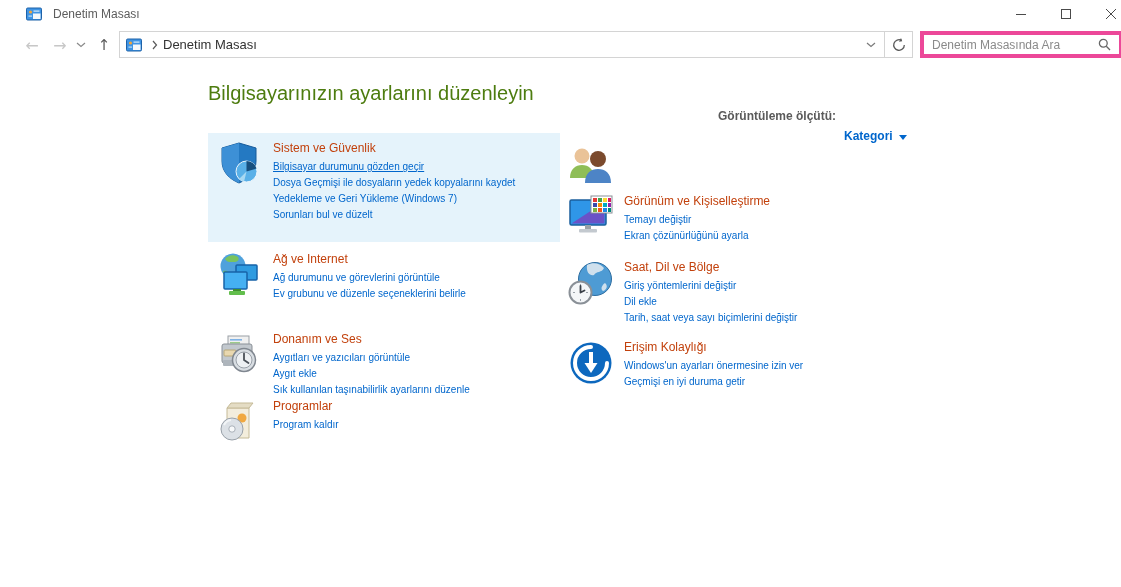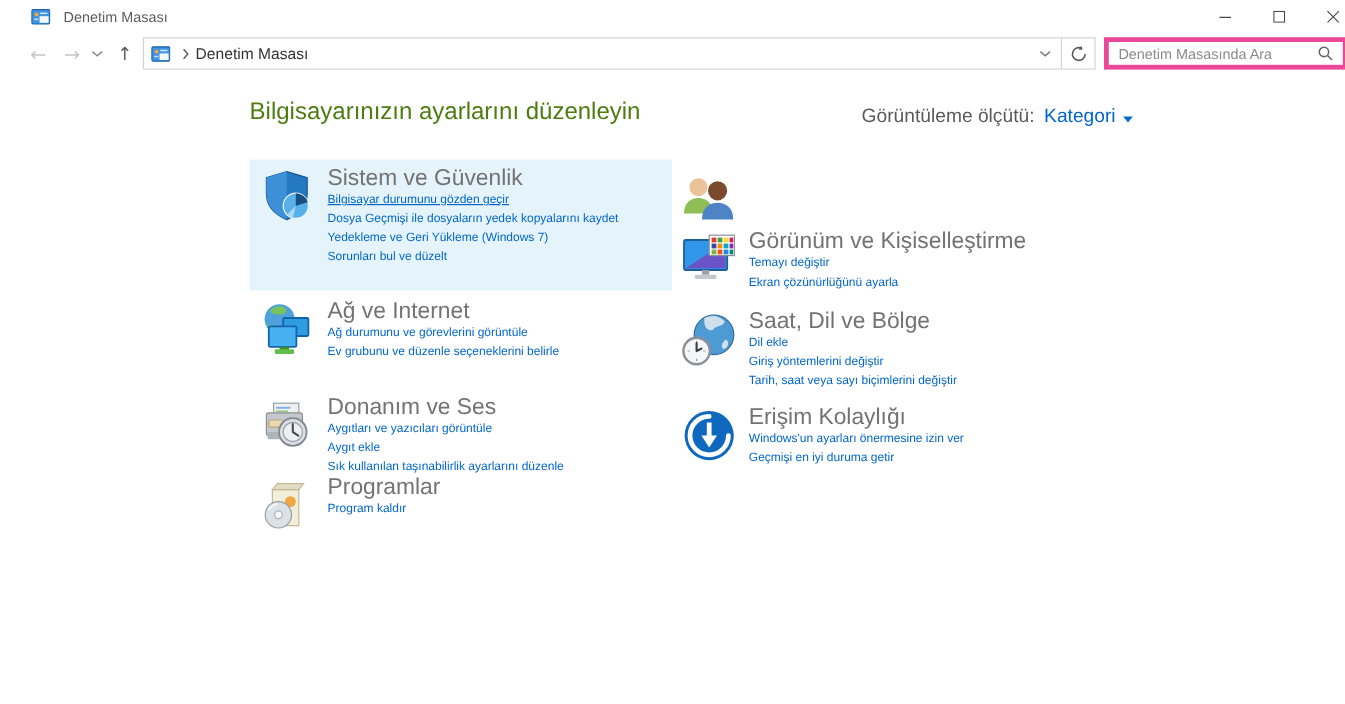--- a/index.html
+++ b/index.html
@@ -32,31 +32,31 @@
 
   .searchbox{position:absolute;left:908px;top:3px;width:203px;height:27px;box-sizing:border-box;
              border:4px solid #ec4899;background:#fff;display:flex;align-items:center;}
   .searchbox input{flex:1;min-width:0;border:none;outline:none;font-family:inherit;font-size:12px;
                    color:#333;padding:0 4px 0 8px;background:transparent;}
   .searchbox input::placeholder{color:#8a8a8a;opacity:1;}
   .mag{display:flex;margin-right:8px;}
 
   
   .page-title{position:absolute;left:208px;top:82px;margin:0;font-size:20px;font-weight:400;color:#4d7c0f;}
-  .viewby{position:absolute;left:718px;top:89px;display:flex;align-items:center;font-size:16px;color:#5a5a5a;}
-  .viewby-value{display:flex;align-items:center;color:#0066cc;margin-left:8px;cursor:pointer;text-decoration:none;}
+  .viewby{position:absolute;left:718px;top:89px;display:flex;align-items:center;font-size:12px;color:#5a5a5a;font-weight:bold;}
+  .viewby-value{display:flex;align-items:center;color:#0066cc;margin-left:8px;cursor:pointer;text-decoration:none;margin-top:40px;}
   .tri{width:0;height:0;border-left:4px solid transparent;border-right:4px solid transparent;
        border-top:5px solid #0066cc;margin-left:6px;margin-top:2px;}
 
   
   .cat{position:absolute;width:352px;box-sizing:border-box;display:flex;padding:5px 7px;}
   .cat-ico{width:48px;height:48px;flex:none;margin-top:2px;cursor:pointer;}
   .cat-body{margin-left:10px;flex:1;min-width:0;}
   .col-right .cat-body{margin-left:9px;}
-  .cat-title{display:block;font-size:19px;line-height:21px;color:#737373;text-decoration:none;cursor:pointer;}
+  .cat-title{display:block;font-size:12px;line-height:21px;color:#c2410c;text-decoration:none;cursor:pointer;}
   .task{display:block;font-size:10px;line-height:16px;color:#0066cc;text-decoration:none;cursor:pointer;}
   .task.underlined{text-decoration:underline;}
   .task-row{display:flex;align-items:center;line-height:16px;}
   .task-row .uac{display:flex;margin-right:5px;flex:none;}
   .highlight{background:#e5f3fb;height:109px;}
 </style>
 </head>
 <body>
 
 <div class="window">
@@ -274,22 +274,22 @@
         <circle cx="28" cy="20" r="16.5" fill="#4e9bd4" stroke="#2e6da0"></circle>
         <path d="M20 6c6-3 13-2 17 3-2 5-8 3-10 7-4 1-8-2-7-10z" fill="#cfe0ed"></path>
         <path d="M38 24c3 2 2 7-2 8-3-2-1-6 2-8z" fill="#cfe0ed"></path>
         <circle cx="13.5" cy="33.5" r="11" fill="#f4f6f8" stroke="#8a9097" stroke-width="2"></circle>
         <path d="M13.5 25v2M13.5 40v2M6 33.5h2M19 33.5h2" stroke="#9aa1a9" stroke-width="1"></path>
         <path d="M13.5 33.5V27M13.5 33.5l4-2" stroke="#3a4048" stroke-width="1.8" stroke-linecap="round"></path>
       </svg>
     </span>
     <div class="cat-body">
       <a class="cat-title">Saat, Dil ve Bölge</a>
+      <a class="task">Giriş yöntemlerini değiştir</a>
       <a class="task">Dil ekle</a>
-      <a class="task">Giriş yöntemlerini değiştir</a>
       <a class="task">Tarih, saat veya sayı biçimlerini değiştir</a>
     </div>
   </div>
 
   <div class="cat col-right" style="left:560px;top:332px;">
     <span class="cat-ico">
       <svg width="48" height="48" viewBox="0 0 48 48">
         <circle cx="24" cy="24" r="20.5" fill="#0d68be"></circle>
         <path d="M24 8a16 16 0 1 0 16 16" fill="none" stroke="#fff" stroke-width="4" stroke-linecap="round"></path>
         <path d="M24 13v12" stroke="#fff" stroke-width="4"></path>

